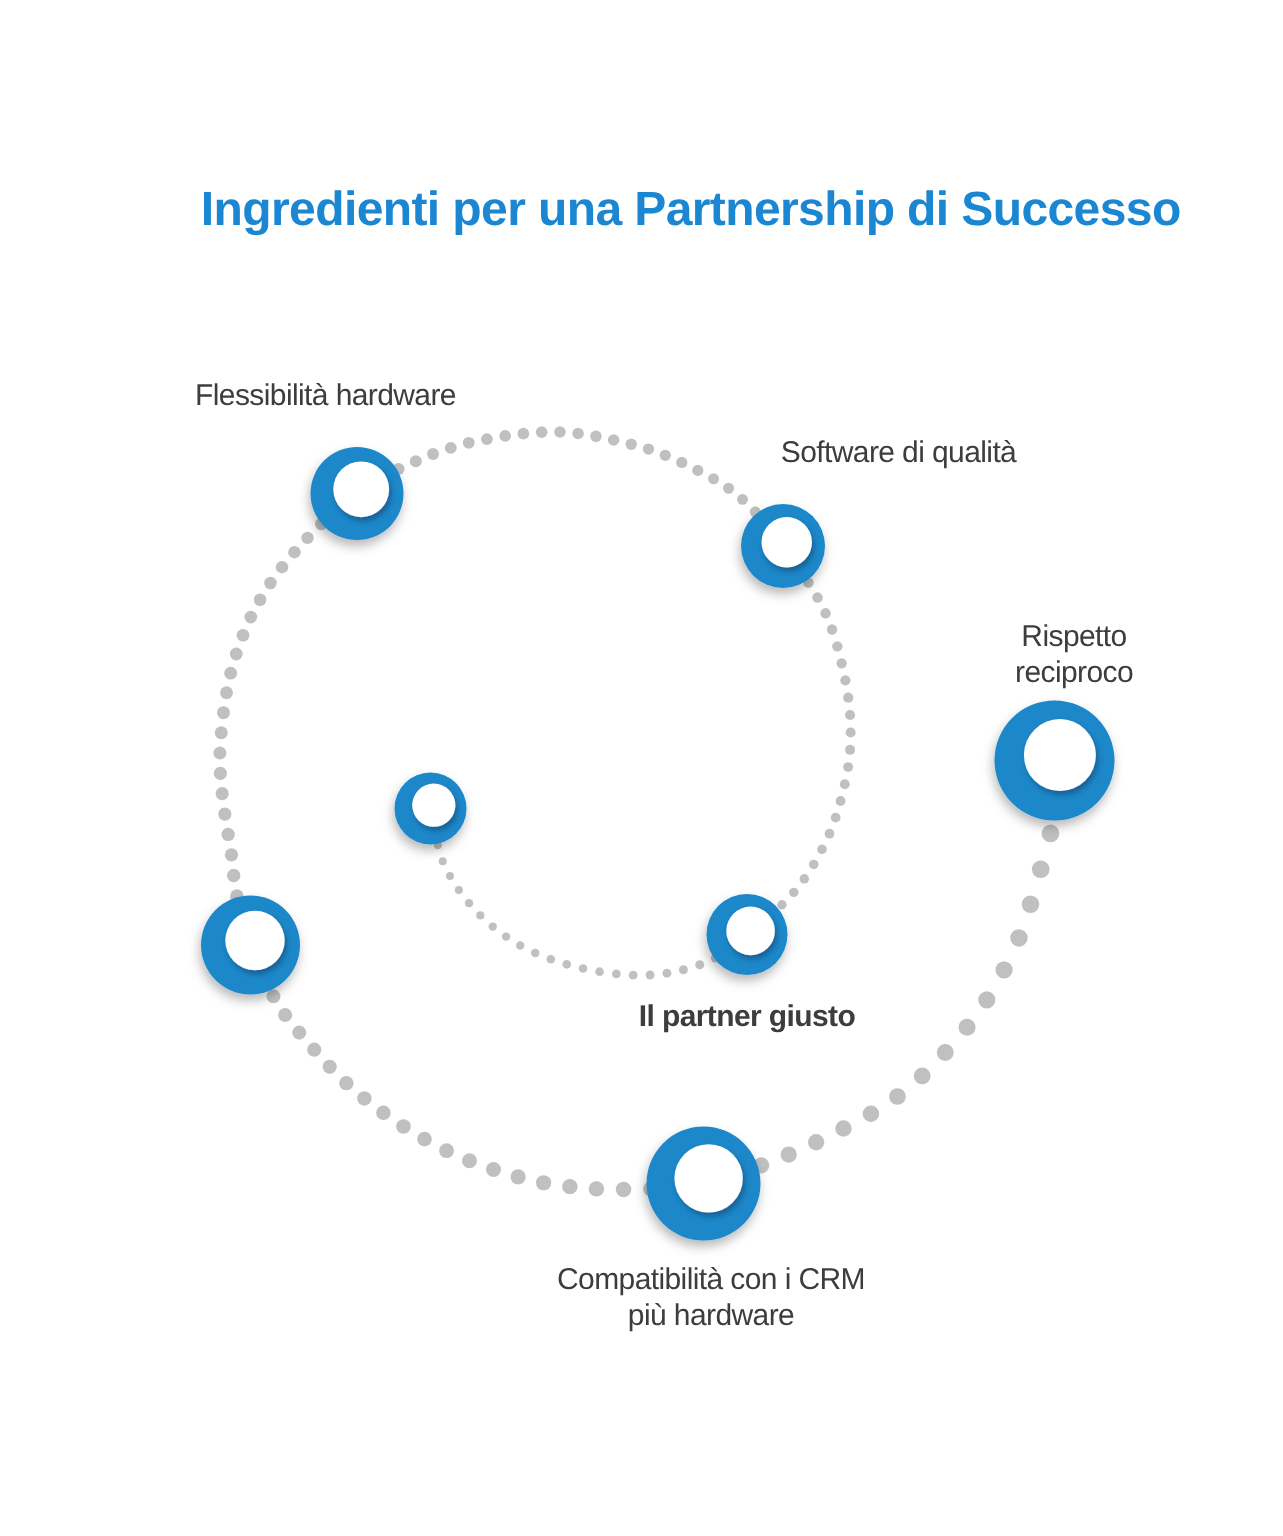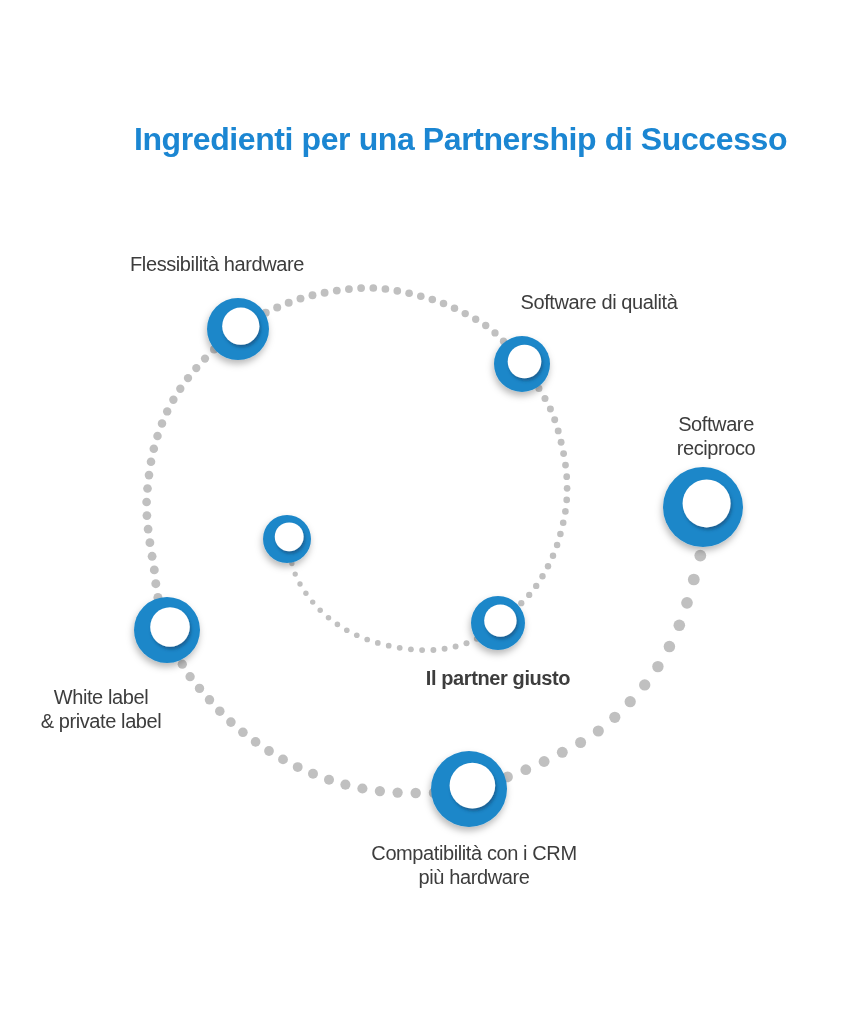--- a/index.html
+++ b/index.html
@@ -236,19 +236,17 @@
         </g>
       </g>
   <path d="M 287 539 C 288.5 545.2, 290.8 564.5, 296 576 C 301.2 587.5, 309.0 598.7, 318 608 C 327.0 617.3, 338.0 625.7, 350 632 C 362.0 638.3, 376.0 643.0, 390 646 C 404.0 649.0, 420.3 650.8, 434 650 C 447.7 649.2, 461.3 645.5, 472 641 C 482.7 636.5, 488.3 630.8, 498 623 C 507.7 615.2, 521.0 604.8, 530 594 C 539.0 583.2, 546.3 570.5, 552 558 C 557.7 545.5, 561.5 531.3, 564 519 C 566.5 506.7, 567.3 496.2, 567 484 C 566.7 471.8, 565.0 459.0, 562 446 C 559.0 433.0, 555.7 419.7, 549 406 C 542.3 392.3, 531.2 376.3, 522 364 C 512.8 351.7, 504.0 340.7, 494 332 C 484.0 323.3, 473.7 317.8, 462 312 C 450.3 306.2, 439.0 301.0, 424 297 C 409.0 293.0, 389.7 288.5, 372 288 C 354.3 287.5, 334.0 290.7, 318 294 C 302.0 297.3, 289.3 302.2, 276 308 C 262.7 313.8, 250.8 319.5, 238 329 C 225.2 338.5, 210.2 352.5, 199 365 C 187.8 377.5, 178.5 390.2, 171 404 C 163.5 417.8, 158.0 432.8, 154 448 C 150.0 463.2, 148.0 481.7, 147 495 C 146.0 508.3, 146.8 515.8, 148 528 C 149.2 540.2, 152.3 556.3, 154 568 C 155.7 579.7, 155.8 587.7, 158 598 C 160.2 608.3, 162.5 618.2, 167 630 C 171.5 641.8, 178.2 657.7, 185 669 C 191.8 680.3, 200.0 688.8, 208 698 C 216.0 707.2, 222.8 715.2, 233 724 C 243.2 732.8, 256.0 742.8, 269 751 C 282.0 759.2, 295.8 766.8, 311 773 C 326.2 779.2, 343.2 784.7, 360 788 C 376.8 791.3, 393.8 792.8, 412 793 C 430.2 793.2, 451.0 792.5, 469 789 C 487.0 785.5, 505.0 777.8, 520 772 C 535.0 766.2, 546.2 760.7, 559 754 C 571.8 747.3, 585.3 740.5, 597 732 C 608.7 723.5, 619.0 713.7, 629 703 C 639.0 692.3, 648.7 680.8, 657 668 C 665.3 655.2, 673.0 640.3, 679 626 C 685.0 611.7, 689.3 594.5, 693 582 C 696.7 569.5, 699.3 563.5, 701 551 C 702.7 538.5, 702.7 514.3, 703 507" fill="none" stroke="none"></path>
     </svg>
 
   <div class="page-title">Ingredienti per una Partnership di Successo</div>
 
   <div class="node-label" style="left:498px;  top:679px;font-weight:bold;">Il partner giusto</div>
   <div class="node-label" style="left:217px;  top:265px;">Flessibilità hardware</div>
   <div class="node-label" style="left:599px;  top:303px;">Software di qualità</div>
-  <div class="node-label" style="left:101px;  top:710px;">White label
-&amp; private label</div>
   <div class="node-label" style="left:474px;  top:866px;">Compatibilità con i CRM
 più hardware</div>
-  <div class="node-label" style="left:716px;  top:437px;">Software reciproco</div>
+  <div class="node-label" style="left:716px;  top:437px;">Rispetto reciproco</div>
 
 </div>
 
 </body></html>

